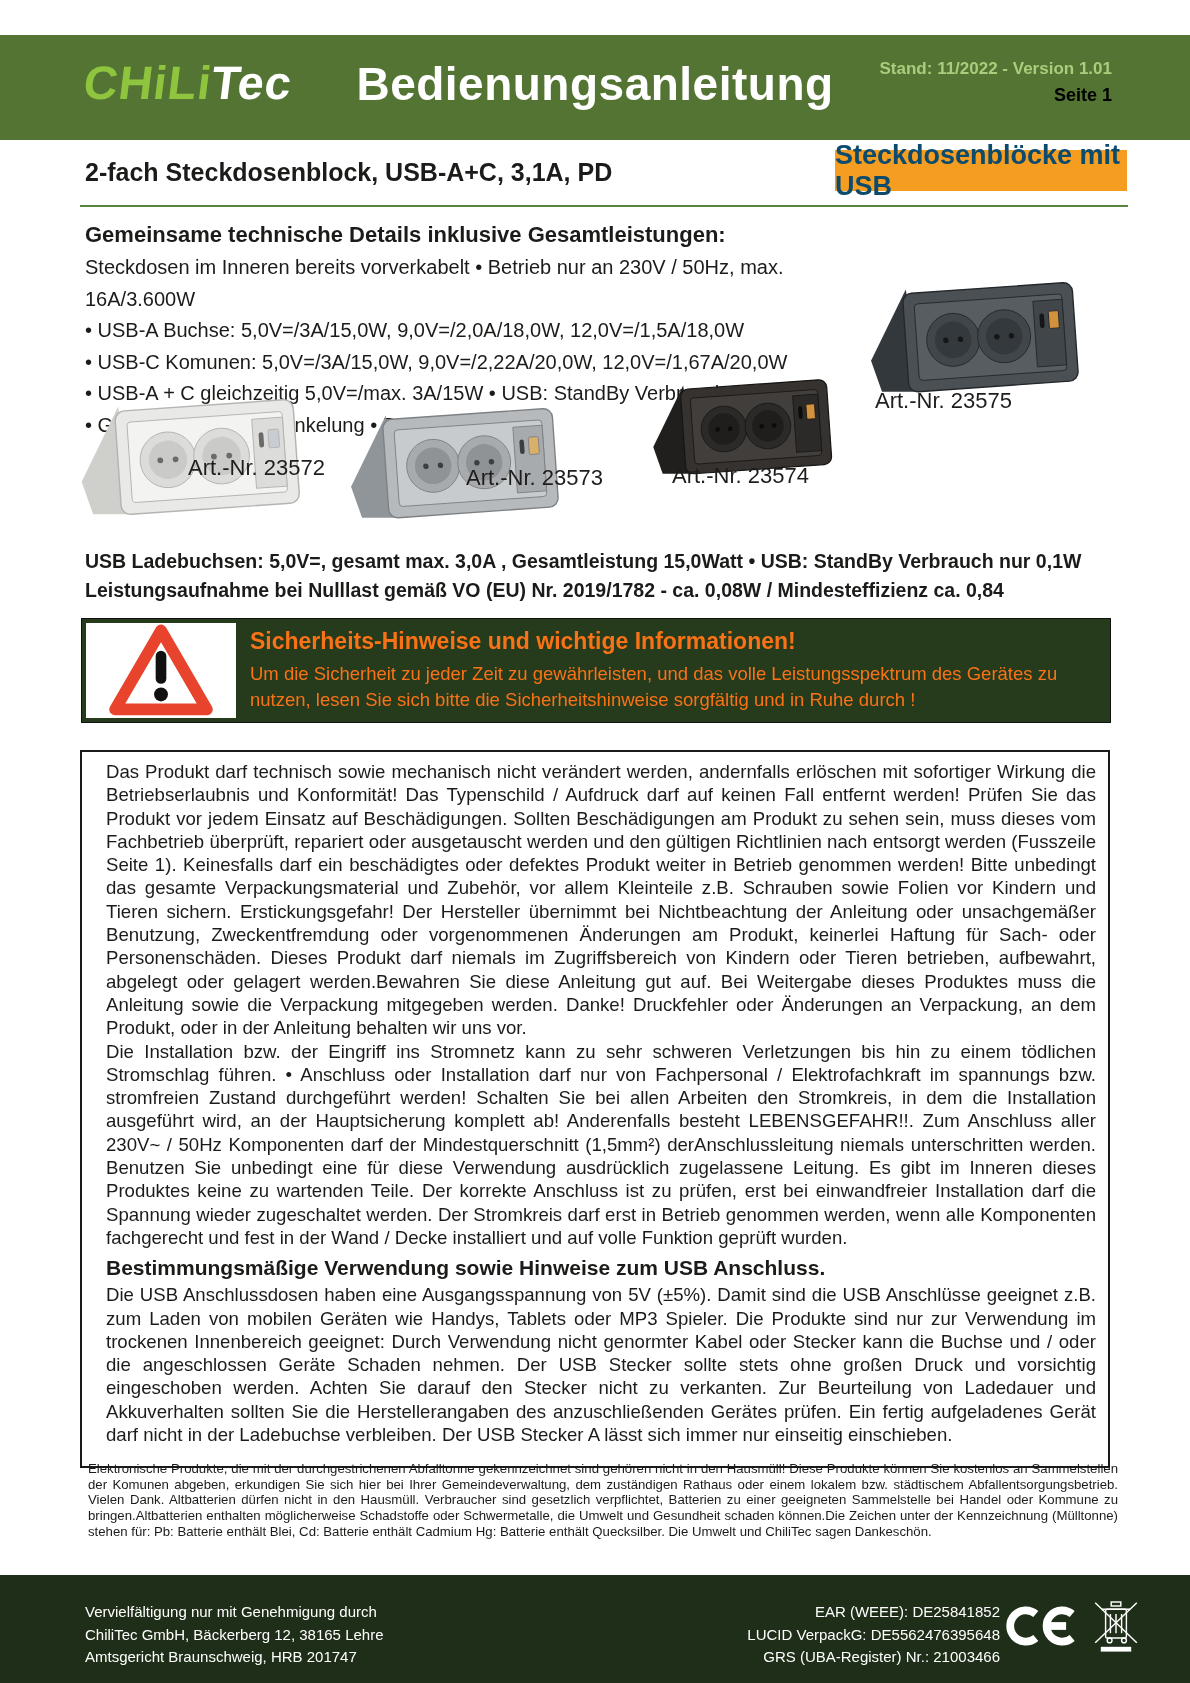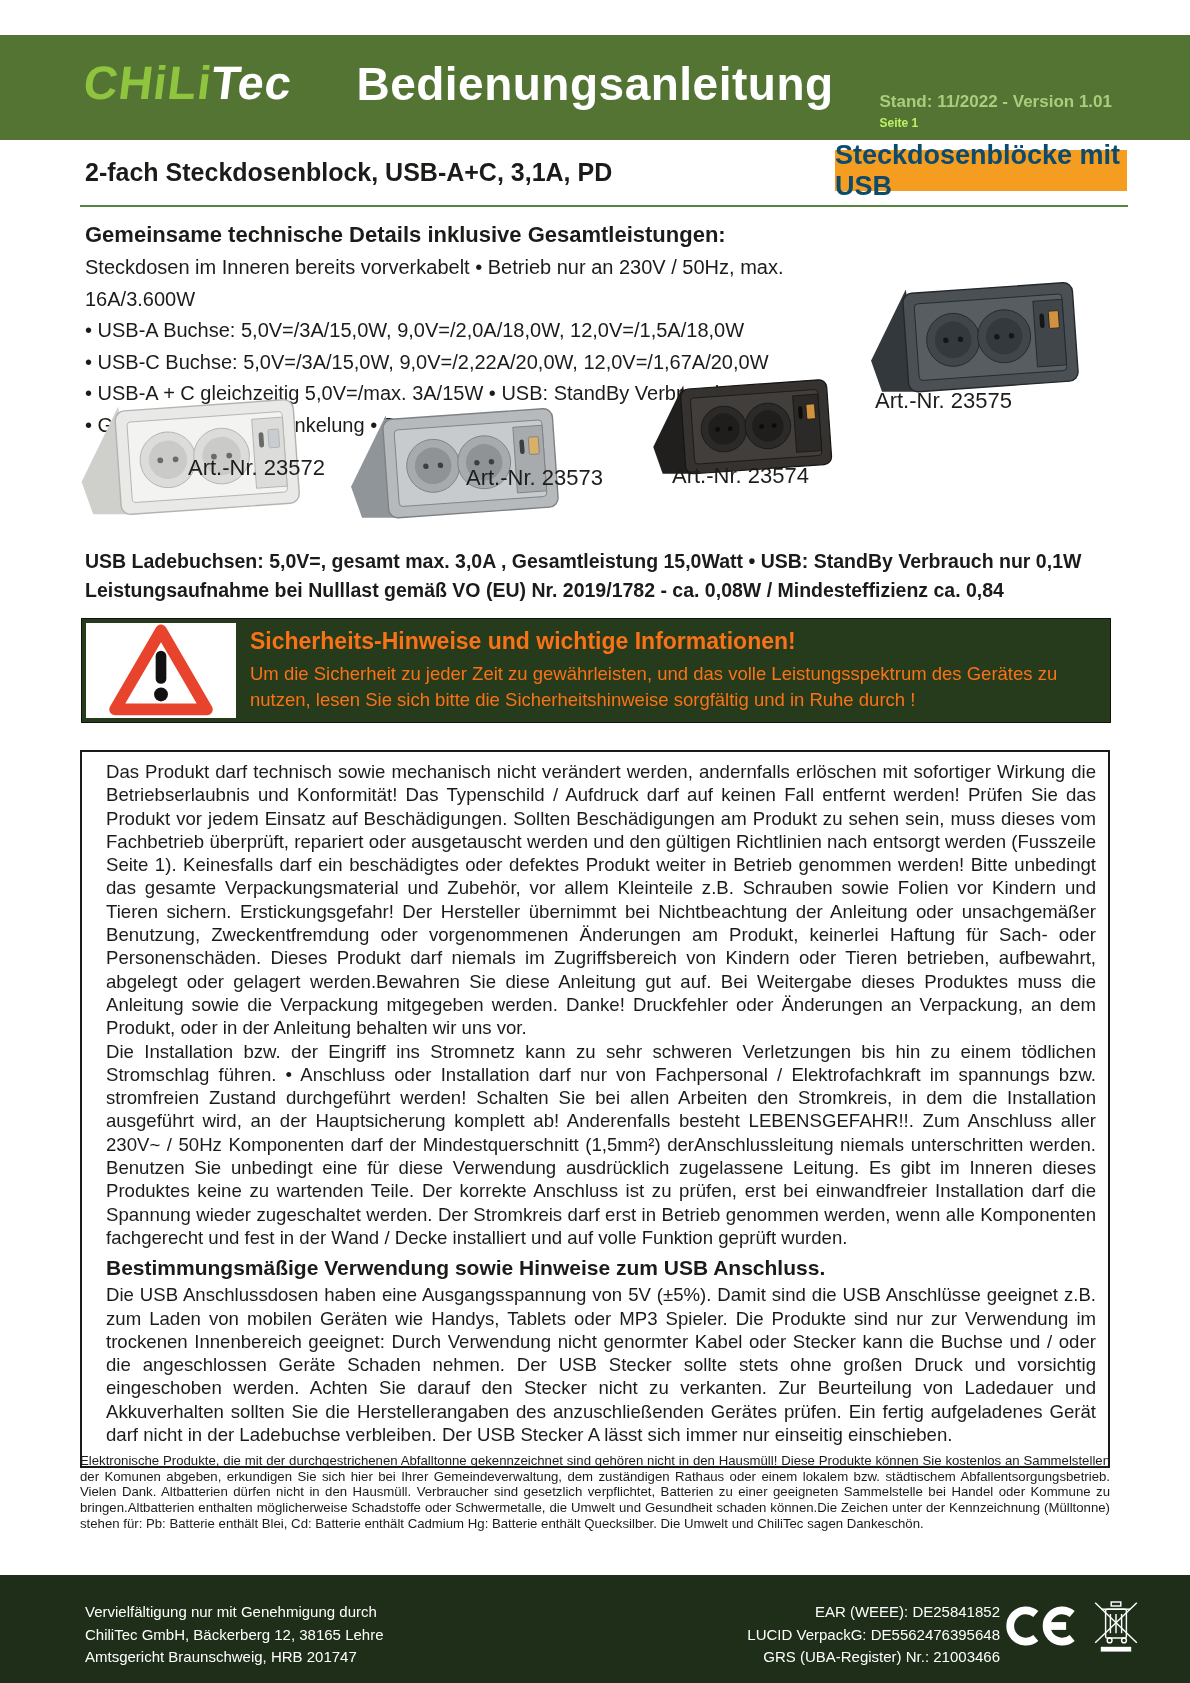--- a/index.html
+++ b/index.html
@@ -8,23 +8,23 @@
     font-family:"Liberation Sans", sans-serif;color:#1b1b19;
   }
   
   .header-bar{position:absolute;left:0;top:35px;width:1190px;height:105px;background:#547433;}
   .logo{position:absolute;left:84px;top:24px;font-weight:800;font-size:47px;
         transform:skewX(-7deg);letter-spacing:1px;line-height:1;}
   .logo-chili{color:#8fc43f;}
   .logo-tec{color:#ffffff;}
   .header-title{position:absolute;left:0;top:22px;width:100%;text-align:center;
         color:#ffffff;font-weight:bold;font-size:46px;letter-spacing:0.5px;}
-  .header-version{position:absolute;right:78px;top:22px;text-align:left;line-height:1.45;margin-top:33px;}
+  .header-version{position:absolute;right:78px;top:22px;text-align:right;line-height:1.45;}
   .version-line{color:#a9cd7c;font-weight:bold;font-size:17px;}
-  .page-line{color:#bef264;font-weight:bold;font-size:12px;}
+  .page-line{color:#000000;font-weight:bold;font-size:18px;}
   
   .product-title{position:absolute;left:85px;top:158px;font-weight:bold;font-size:25px;}
   .badge{position:absolute;left:835px;top:150px;width:292px;height:41px;background:#f49d20;
         color:#0c4a6e;font-weight:bold;font-size:27px;display:flex;align-items:center;justify-content:center;}
   .title-underline{position:absolute;left:80px;top:205px;width:1048px;height:2px;background:#55853f;}
   
   .tech-heading{position:absolute;left:85px;top:222px;font-weight:bold;font-size:22px;}
   .tech-list{position:absolute;left:85px;top:252px;width:760px;font-size:20px;line-height:31.5px;
         list-style:none;margin:0;padding:0;}
   
@@ -55,21 +55,21 @@
   .safety-text{position:absolute;left:168px;top:9px;width:850px;color:#f97316;}
   .safety-title{font-weight:bold;font-size:23px;margin:0 0 6px 0;}
   .safety-body{font-size:18.5px;line-height:26px;margin:0;}
   
   .bodybox{position:absolute;left:80px;top:750px;width:1030px;height:718px;box-sizing:border-box;
         border:2px solid #1a1a1a;padding:8px 12px 0 24px;overflow:hidden;}
   .bodybox p{margin:0;font-size:18.6px;line-height:23.3px;text-align:justify;}
   .bodybox h2{margin:7px 0 3px 0;font-size:21px;}
   
   .disposal{position:absolute;left:80px;top:1453px;width:1030px;font-size:13.2px;line-height:15.7px;
-        text-align:justify;margin:0;}
+        text-align:justify;margin:8px;}
   
   .footer-bar{position:absolute;left:0;top:1575px;width:1190px;height:129px;background:#1f2e18;}
   .footer-left{position:absolute;left:85px;top:26px;color:#ffffff;font-size:15px;line-height:22.5px;}
   .footer-right{position:absolute;right:190px;top:26px;color:#ffffff;font-size:15px;line-height:22.5px;text-align:right;}
   .ce-mark{position:absolute;left:1005px;top:22px;width:78px;height:58px;}
   .weee-icon{position:absolute;left:1092px;top:16px;width:48px;height:70px;}
 </style>
 </head>
 <body>
 
@@ -87,21 +87,21 @@
   </div>
 
   <div class="product-title">2-fach Steckdosenblock, USB-A+C, 3,1A, PD</div>
   <div class="badge">Steckdosenblöcke mit USB</div>
   <div class="title-underline"></div>
 
   <div class="tech-heading">Gemeinsame technische Details inklusive Gesamtleistungen:</div>
   <ul class="tech-list">
     <li>Steckdosen im Inneren bereits vorverkabelt • Betrieb nur an 230V / 50Hz,  max. 16A/3.600W</li>
     <li>• USB-A Buchse: 5,0V=/3A/15,0W, 9,0V=/2,0A/18,0W, 12,0V=/1,5A/18,0W</li>
-    <li>• USB-C Buchse: 5,0V=/3A/15,0W, 9,0V=/2,22A/20,0W, 12,0V=/1,67A/20,0W</li>
+    <li>• USB-C Komunen: 5,0V=/3A/15,0W, 9,0V=/2,22A/20,0W, 12,0V=/1,67A/20,0W</li>
     <li>• USB-A + C gleichzeitig 5,0V=/max. 3A/15W • USB: StandBy Verbrauch nur 0,1W</li>
     <li>• Gehäuse mit 45° Anwinkelung • BxHxT 18x8x8cm</li>
   </ul>
 
   <div class="prod prod-23572">
     <svg viewBox="0 0 260 150" aria-hidden="true">
       <polygon points="14,108 52,30 70,142 26,142" fill="var(--side)"></polygon>
       <g transform="rotate(-4 150 85)">
         <rect x="52" y="28" width="186" height="108" rx="10" fill="var(--face)" stroke="var(--edge)" stroke-width="1.5"></rect>
         <rect x="64" y="40" width="162" height="84" rx="4" fill="var(--plate)" stroke="var(--edge)" stroke-width="1"></rect>

